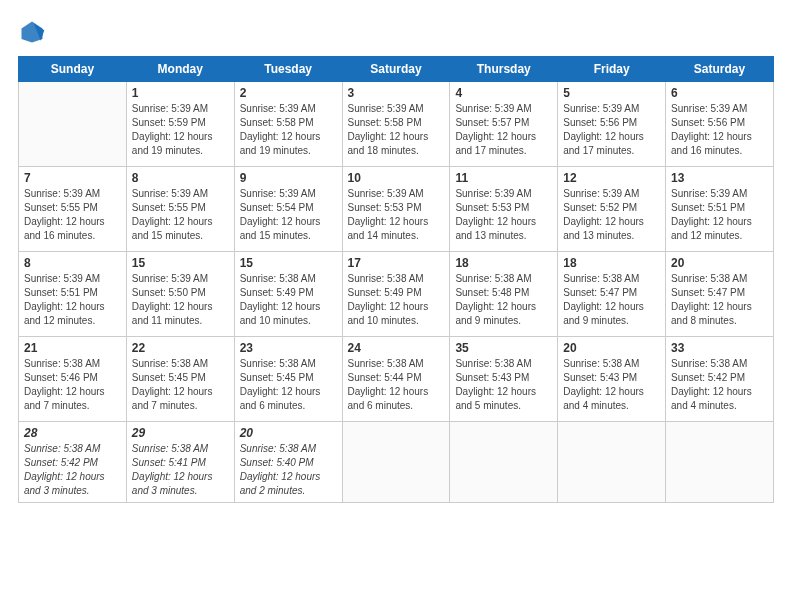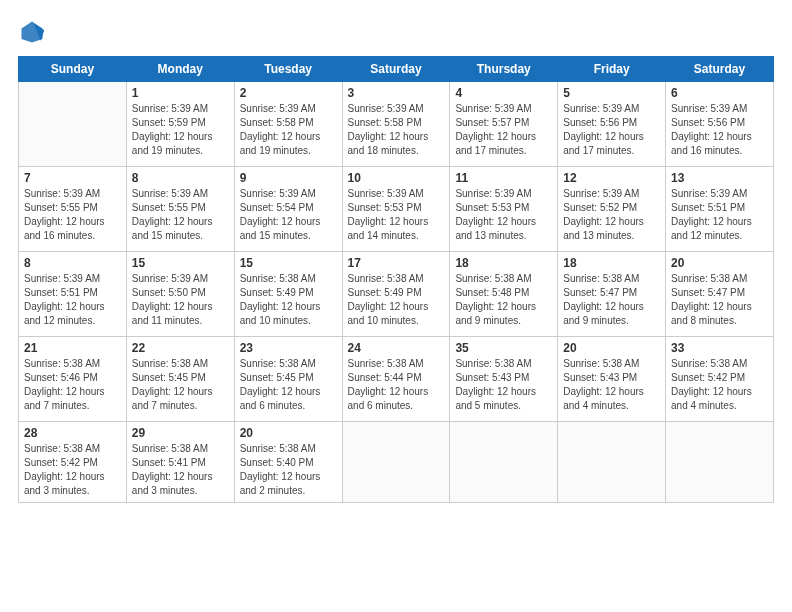--- a/index.html
+++ b/index.html
@@ -83,20 +83,21 @@
     .cell-info {
       font-size: 10px;
       line-height: 1.4;
       color: #444;
     }
     .empty-cell {
       background: #fafafa;
     }
     .last-row td {
       height: 70px;
+      font-style: italic;
     }
   </style>
 </head>
 <body>
 
 <div class="page">
   <div class="header">
     <div class="logo">
       <svg class="logo-icon" viewBox="0 0 32 32">
         <polygon points="16,4 28,12 28,24 16,28 4,24 4,12" fill="#1a6fba" opacity="0.85"></polygon>

